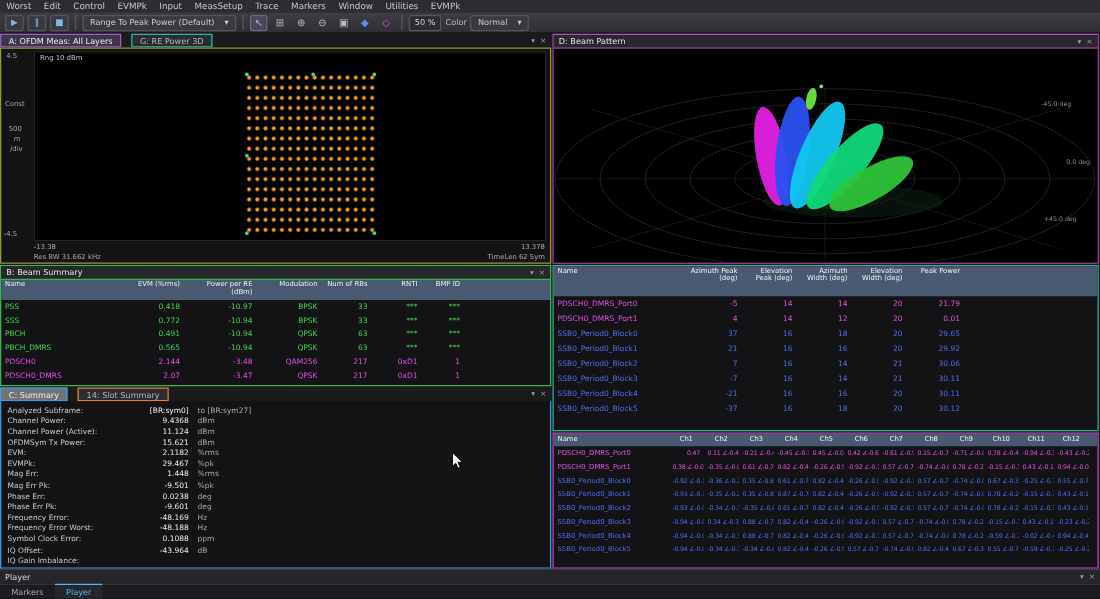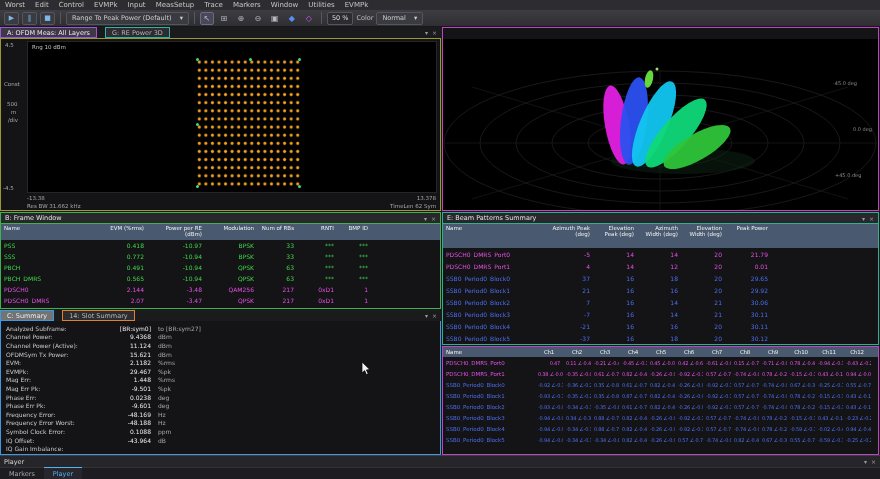--- a/index.html
+++ b/index.html
@@ -165,20 +165,27 @@
         <span class="pilot" style="left:0;top:50%"></span>
       </div>
     </div>
     <span class="axlab" style="left:26px;bottom:9px">-13.38</span>
     <span class="axlab" style="right:4px;bottom:9px">13.378</span>
     <span class="axlab" style="left:26px;bottom:1px">Res BW 31.662 kHz</span>
     <span class="axlab" style="right:4px;bottom:1px">TimeLen 62 Sym</span>
   </div>
 
   <div class="panel p-d">
+    <div class="titlebar">
+      <span>D: Beam Pattern</span>
+      <span class="ticons">
+        <span>▾</span>
+        <span>×</span>
+      </span>
+    </div>
     <div class="canvas">
       <svg width="435" height="171" viewBox="0 0 435 171">
         <g stroke="#242428" fill="none" stroke-width="0.7">
           <ellipse cx="217" cy="104" rx="36" ry="12"></ellipse>
             <ellipse cx="217" cy="104" rx="72" ry="24"></ellipse>
           <ellipse cx="217" cy="104" rx="108" ry="36"></ellipse>
             <ellipse cx="217" cy="104" rx="144" ry="48"></ellipse>
           <ellipse cx="217" cy="104" rx="180" ry="60"></ellipse>
             <ellipse cx="217" cy="104" rx="216" ry="72"></ellipse>
         </g>
@@ -200,21 +207,21 @@
           <text x="390" y="46">-45.0 deg</text>
           <text x="410" y="92">0.0 deg</text>
           <text x="392" y="138">+45.0 deg</text>
         </g>
       </svg>
     </div>
   </div>
 
   <div class="panel p-b">
     <div class="titlebar">
-      <span>B: Frame Window</span>
+      <span>B: Beam Summary</span>
       <span class="ticons">
         <span>▾</span>
         <span>×</span>
       </span>
     </div>
     <div class="thead">
       <span class="th b0" style="text-align:left">Name</span>
       <span class="th b1">EVM (%rms)</span>
       <span class="th b2">Power per RE (dBm)</span>
       <span class="th b3">Modulation</span>
@@ -280,27 +287,20 @@
           <span class="td b2">-3.47</span>
           <span class="td b3">QPSK</span>
           <span class="td b4">217</span>
           <span class="td b5">0xD1</span>
           <span class="td b6">1</span>
         </div>
       </div>
   </div>
 
   <div class="panel p-e">
-    <div class="titlebar">
-      <span>E: Beam Patterns Summary</span>
-      <span class="ticons">
-        <span>▾</span>
-        <span>×</span>
-      </span>
-    </div>
     <div class="thead">
       <span class="th e0" style="text-align:left">Name</span>
       <span class="th ec">Azimuth Peak (deg)</span>
       <span class="th ec">Elevation Peak (deg)</span>
       <span class="th ec">Azimuth Width (deg)</span>
       <span class="th ec">Elevation Width (deg)</span>
       <span class="th e5">Peak Power</span>
     </div>
     <div>
 

